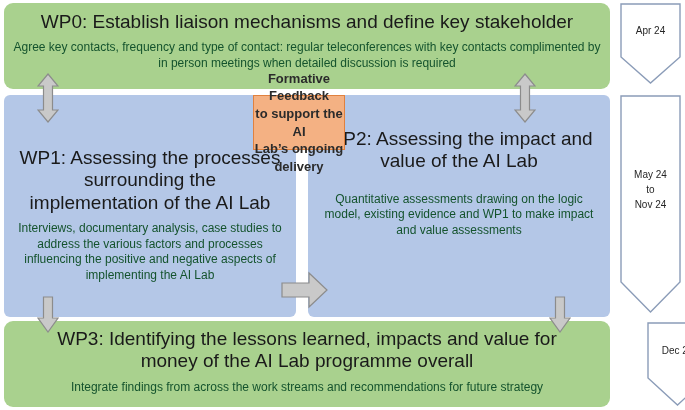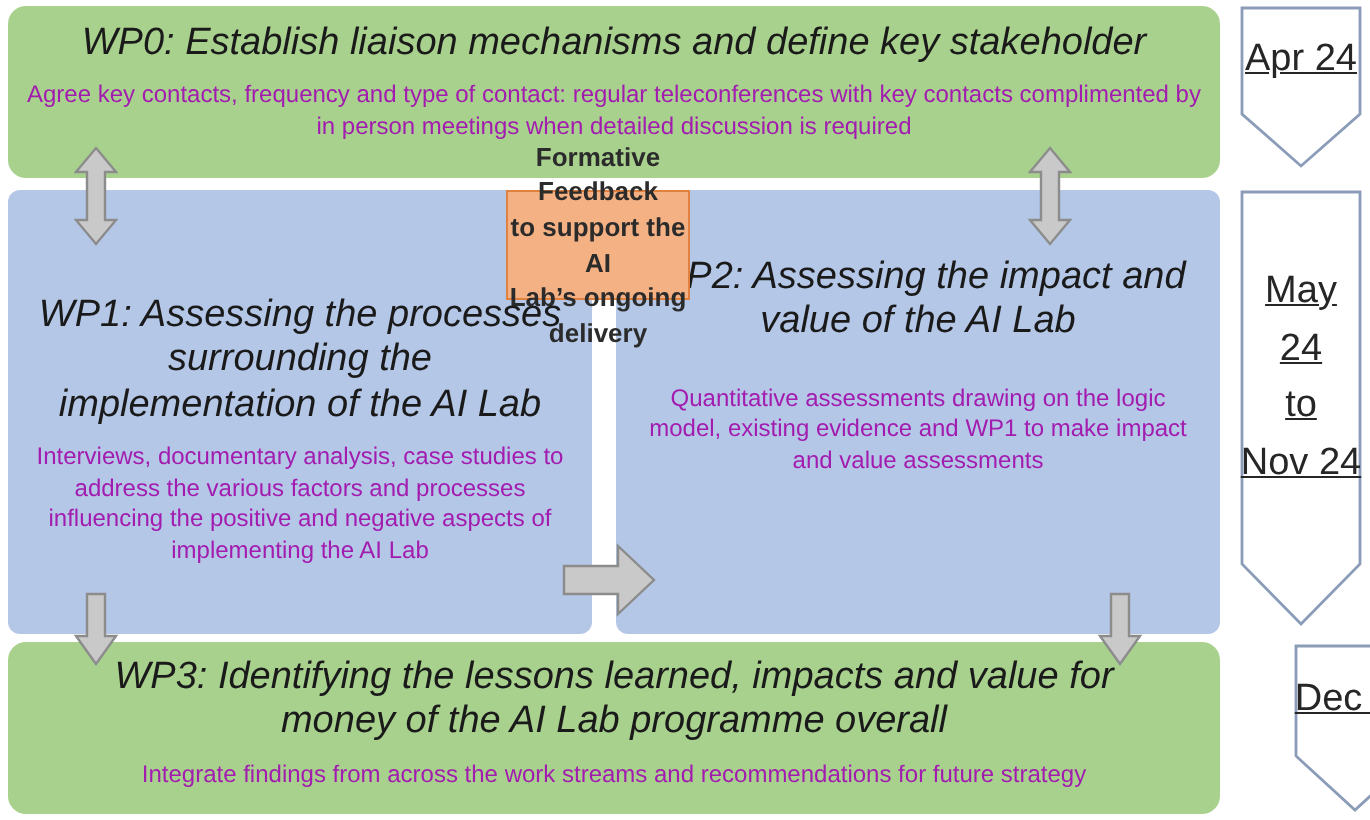--- a/index.html
+++ b/index.html
@@ -12,40 +12,40 @@
 
   .box{position:absolute;text-align:center;}
   .green{background:var(--green);border-radius:9px;}
   .blue{background:var(--blue);border-radius:6px;}
 
   .wp0{left:4px;top:3px;width:606px;height:86px;padding:8px 6px 0 6px;}
   .wp1{left:4px;top:95px;width:292px;height:222px;padding:52px 10px 0 10px;}
   .wp2{left:308px;top:95px;width:302px;height:222px;padding:33px 10px 0 10px;}
   .wp3{left:4px;top:321px;width:606px;height:86px;padding:7px 6px 0 6px;}
 
-  .wp-title{font-size:19px;line-height:1.18;white-space:pre-line;color:#1a1a1a;font-style:italic;}
-  .wp-body{font-size:12px;line-height:1.3;margin-top:7px;color:#a21caf;}
+  .wp-title{font-size:19px;line-height:1.18;white-space:pre-line;color:#1a1a1a;}
+  .wp-body{font-size:12px;line-height:1.3;margin-top:7px;color:#14532d;}
   .wp2 .wp-body{margin-top:19px;}
   .wp3 .wp-body{margin-top:7px;}
 
   .feedback{position:absolute;left:253px;top:95px;width:92px;height:55px;z-index:3;
     background:var(--orange);border:1px solid var(--orange_border);
     display:flex;align-items:center;justify-content:center;text-align:center;
     font-size:13px;font-weight:bold;line-height:1.35;white-space:pre-line;color:#2b2b2b;}
 
   .arrow{position:absolute;z-index:4;}
   .arrow svg{display:block;}
   .a-fill{fill:var(--arrow_fill);stroke:var(--arrow_stroke);stroke-width:1.2;stroke-linejoin:miter;}
 
   .pentagon{position:absolute;left:620px;width:61px;}
   .pentagon svg{position:absolute;left:0;top:0;display:block;}
   .p-shape{fill:#ffffff;stroke:var(--pentagon_border);stroke-width:1.4;stroke-linejoin:miter;}
   .p-label{position:absolute;left:0;top:0;width:100%;height:100%;
     display:flex;align-items:center;justify-content:center;text-align:center;
-    font-size:19px;line-height:1.5;white-space:pre-line;color:#262626;text-decoration:underline;}
+    font-size:10px;line-height:1.5;white-space:pre-line;color:#262626;}
   .pent-apr{top:3px;height:81px;}   .pent-apr .p-label{padding-bottom:27px;}
   .pent-may{top:95px;height:218px;} .pent-may .p-label{padding-bottom:30px;}
   .pent-dec{top:322px;height:84px;margin-left:27px;} .pent-dec .p-label{padding-bottom:27px;}
 </style>
 </head>
 <body>
 
 <div class="canvas">
 
   <div class="box green wp0">

